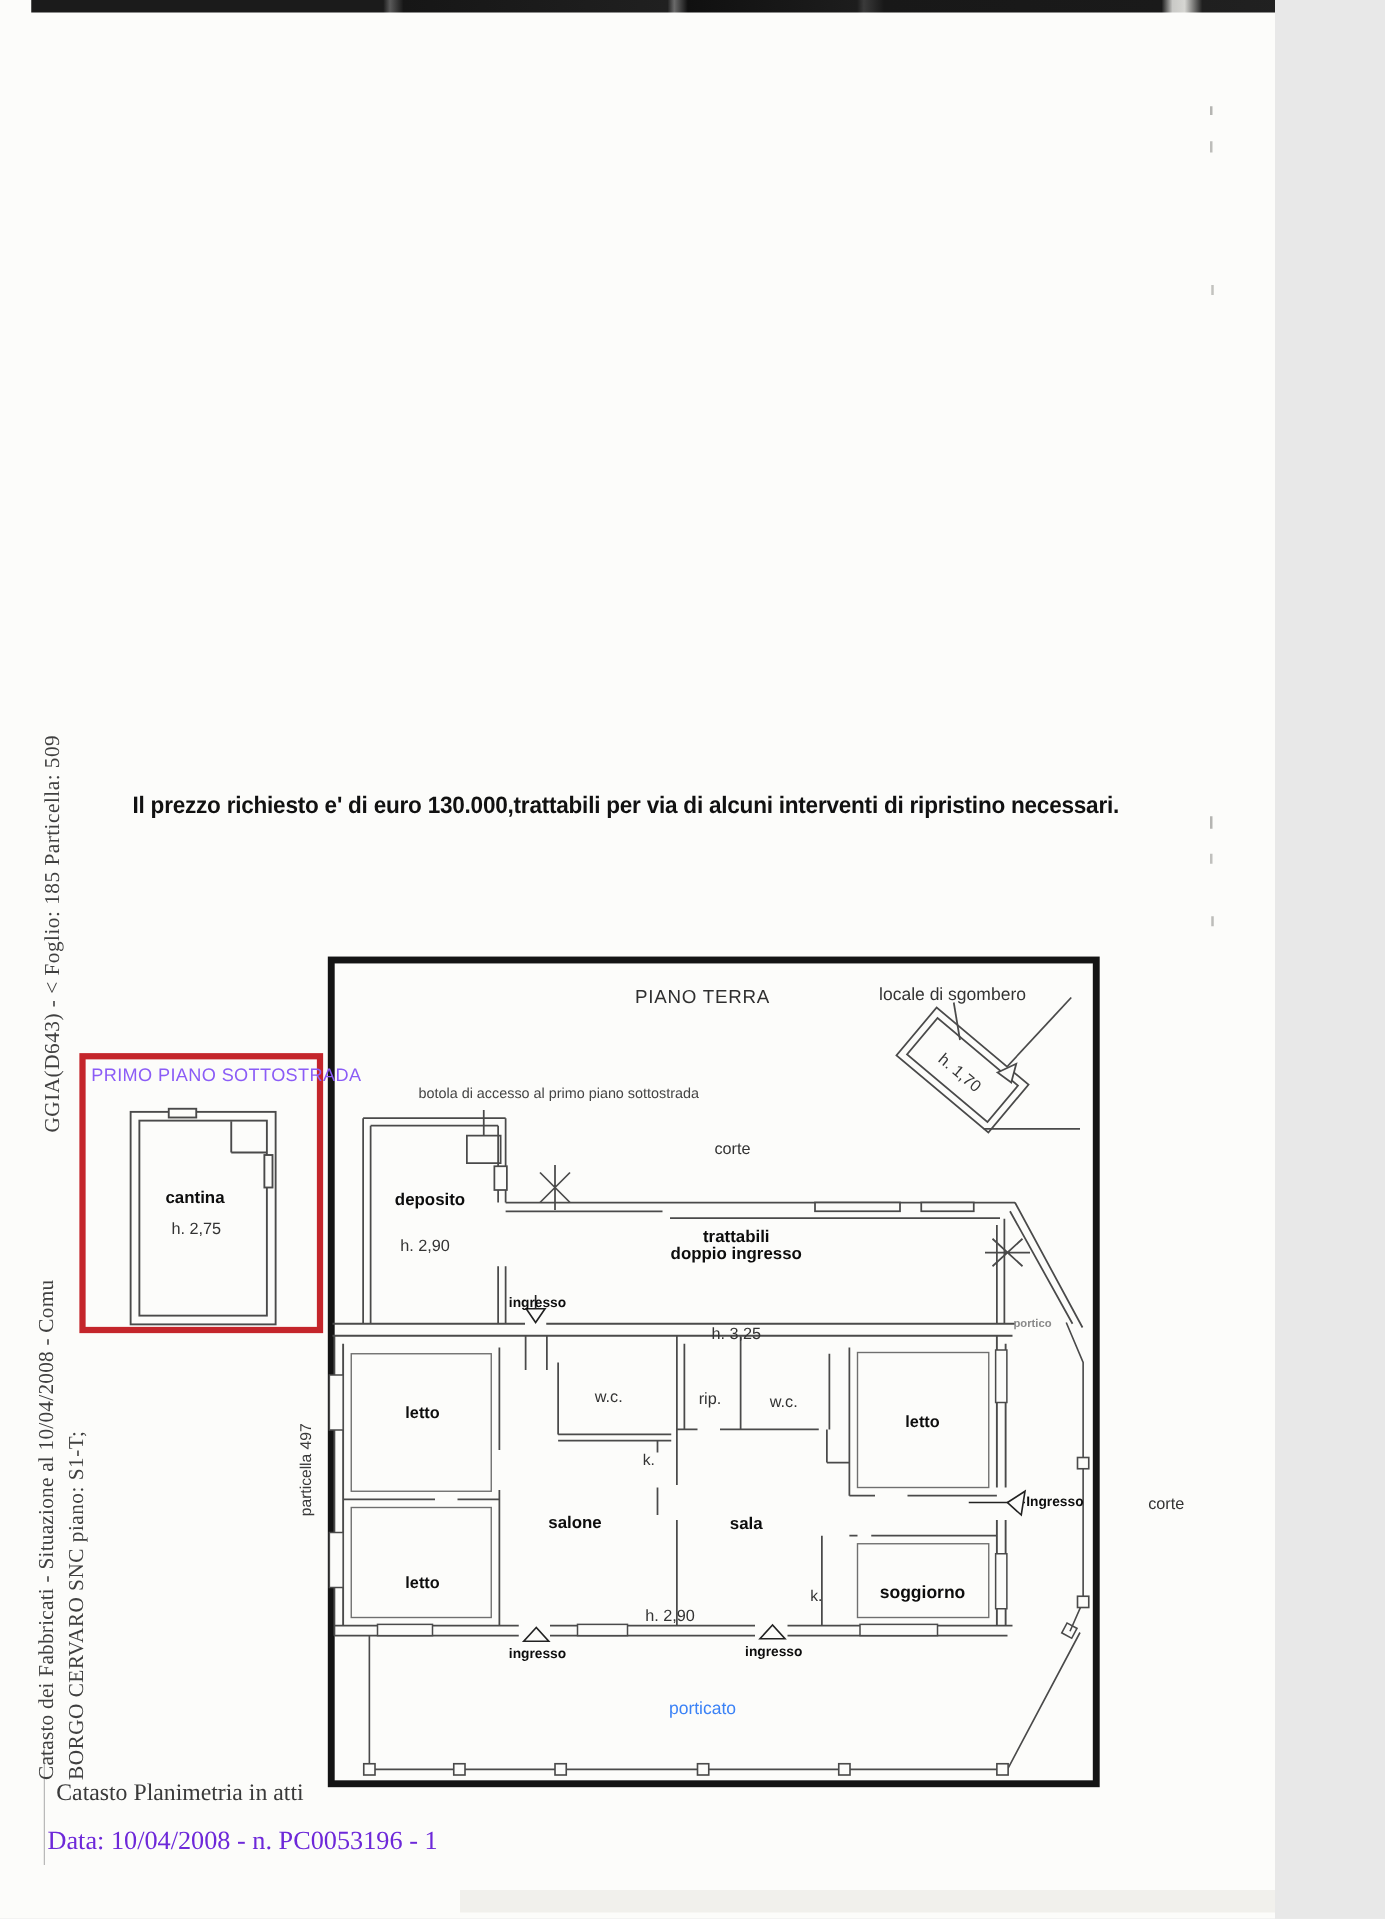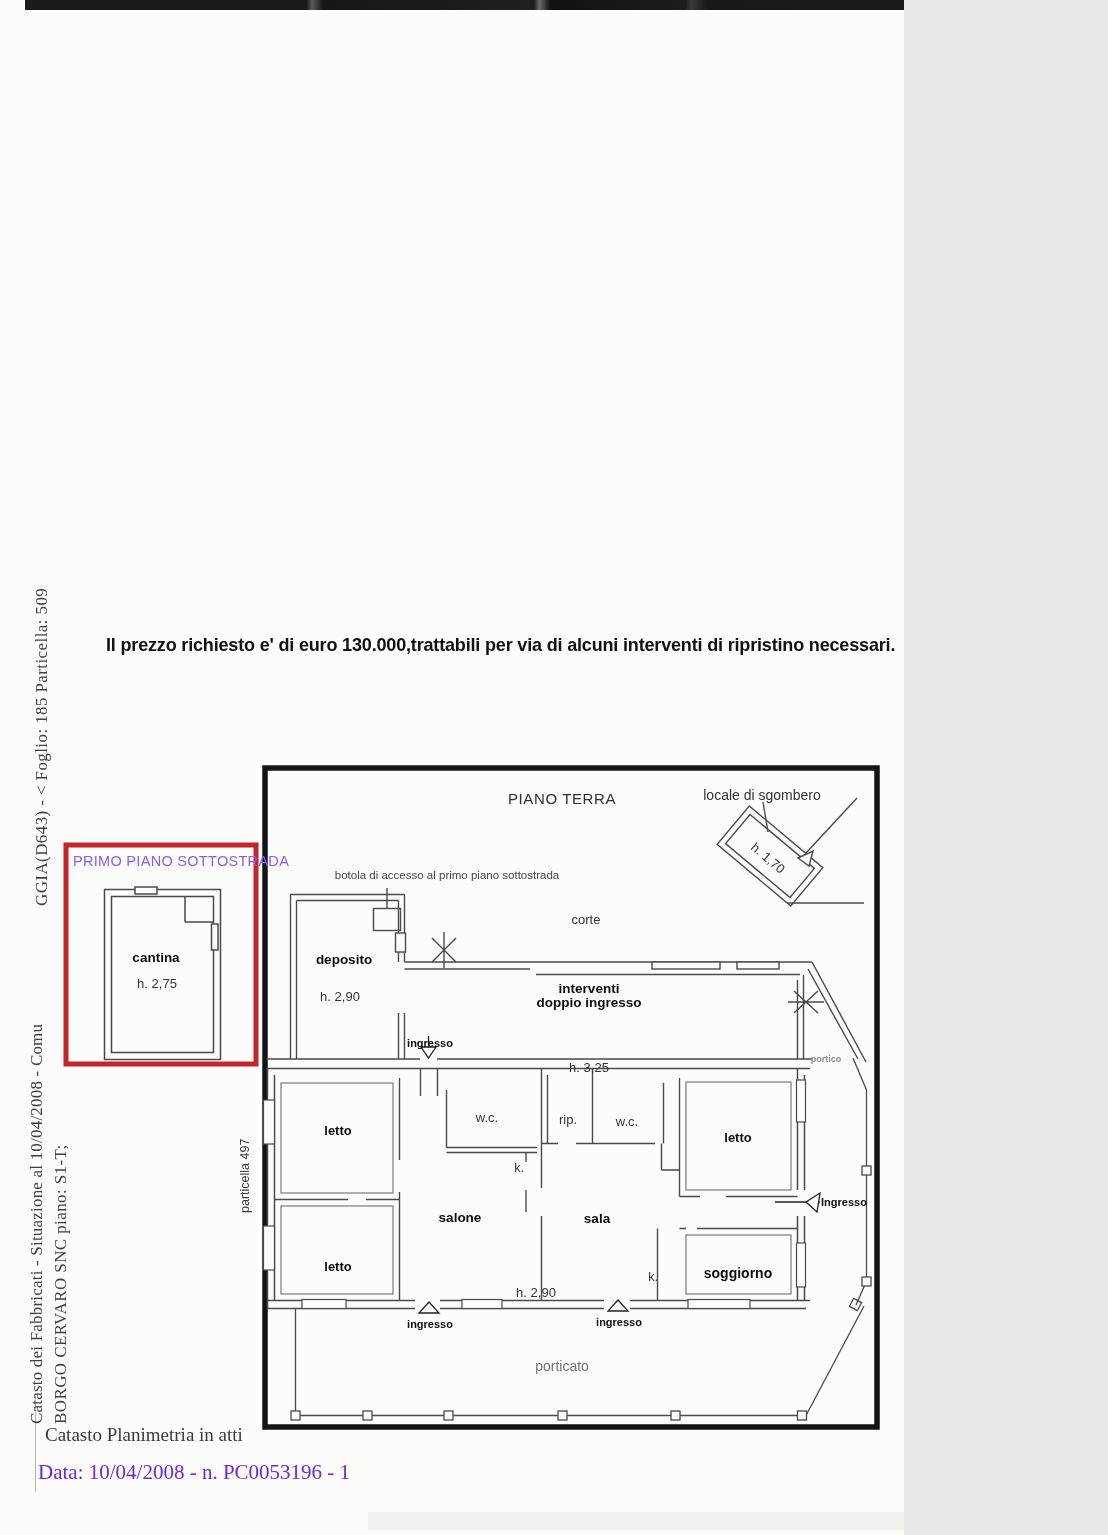--- a/index.html
+++ b/index.html
@@ -1,16 +1,16 @@
 <!DOCTYPE html>
 <html><head>
 <meta charset="utf-8">
 <style>
   html,body{margin:0;padding:0;background:#e8e8e8;}
-  #page{position:relative;width:904px;height:1535px;background:#fcfcfa;overflow:hidden;
+  #page{position:relative;width:1020px;height:1535px;background:#fcfcfa;overflow:hidden;
         font-family:"Liberation Sans",sans-serif;}
   .lbl{position:absolute;white-space:nowrap;color:#333;font-family:"Liberation Sans",sans-serif;line-height:1;}
   .c{transform:translate(-50%,-50%);}
   .bold{font-weight:700;color:#0d0d0d;}
   .serif{font-family:"Liberation Serif",serif;color:#3f3f3f;}
   .vert{transform:rotate(-90deg);transform-origin:0 0;}
   .rot40{transform:translate(-50%,-50%) rotate(40deg);}
   svg{position:absolute;left:0;top:0;}
 </style>
 </head>
@@ -158,21 +158,21 @@
   <div class="lbl rot40" style="left:768px;top:858px;font-size:13px;">h. 1,70</div>
   <div class="lbl c" style="left:431px;top:876px;font-size:11.5px;color:#444;padding-left:32px;">botola di accesso al primo piano sottostrada</div>
   <div class="lbl c" style="left:586px;top:919px;font-size:13px;">corte</div>
 
   <div class="lbl" style="left:73px;top:854px;font-size:14.5px;color:#8b5cf6;letter-spacing:0.3px;">PRIMO PIANO SOTTOSTRADA</div>
   <div class="lbl c bold" style="left:156px;top:958px;font-size:13.5px;">cantina</div>
   <div class="lbl c" style="left:157px;top:983px;font-size:13px;">h. 2,75</div>
 
   <div class="lbl c bold" style="left:344px;top:960px;font-size:13.5px;">deposito</div>
   <div class="lbl c" style="left:340px;top:996px;font-size:13px;">h. 2,90</div>
-  <div class="lbl c bold" style="left:589px;top:989px;font-size:13.5px;">interventi</div>
+  <div class="lbl c bold" style="left:589px;top:989px;font-size:13.5px;">trattabili</div>
   <div class="lbl c bold" style="left:589px;top:1003px;font-size:13.5px;text-align:center;">doppio ingresso</div>
   <div class="lbl c" style="left:589px;top:1021px;font-size:13px;margin-top:46px;">h. 3,25</div>
   <div class="lbl c" style="left:826px;top:1059px;font-size:9px;color:#8a8a8a;font-weight:bold;">portico</div>
   <div class="lbl c bold" style="left:430px;top:1043px;font-size:11px;">ingresso</div>
 
   <div class="lbl c bold" style="left:338px;top:1130px;font-size:13px;">letto</div>
   <div class="lbl c" style="left:487px;top:1117px;font-size:13px;">w.c.</div>
   <div class="lbl c" style="left:568px;top:1119px;font-size:13px;">rip.</div>
   <div class="lbl c" style="left:627px;top:1121px;font-size:13px;">w.c.</div>
   <div class="lbl c bold" style="left:738px;top:1137px;font-size:13px;">letto</div>
@@ -180,16 +180,16 @@
   <div class="lbl c bold" style="left:460px;top:1218px;font-size:13.5px;">salone</div>
   <div class="lbl c bold" style="left:597px;top:1219px;font-size:13.5px;">sala</div>
   <div class="lbl c bold" style="left:338px;top:1266px;font-size:13px;">letto</div>
   <div class="lbl c" style="left:653px;top:1277px;font-size:12.5px;">k.</div>
   <div class="lbl c bold" style="left:738px;top:1273px;font-size:14px;">soggiorno</div>
   <div class="lbl c" style="left:536px;top:1292px;font-size:13px;">h. 2,90</div>
   <div class="lbl bold" style="left:821px;top:1197px;font-size:11px;">Ingresso</div>
 
   <div class="lbl c bold" style="left:430px;top:1324px;font-size:11px;">ingresso</div>
   <div class="lbl c bold" style="left:619px;top:1322px;font-size:11px;">ingresso</div>
-  <div class="lbl c" style="left:562px;top:1366px;font-size:14px;color:#737373;text-align:right;">porticato</div>
+  <div class="lbl c" style="left:562px;top:1366px;font-size:14px;color:#3b82f6;text-align:right;">porticato</div>
   <div class="lbl c" style="left:933px;top:1203px;font-size:13px;">corte</div>
 
 </div>
 
 </body></html>

